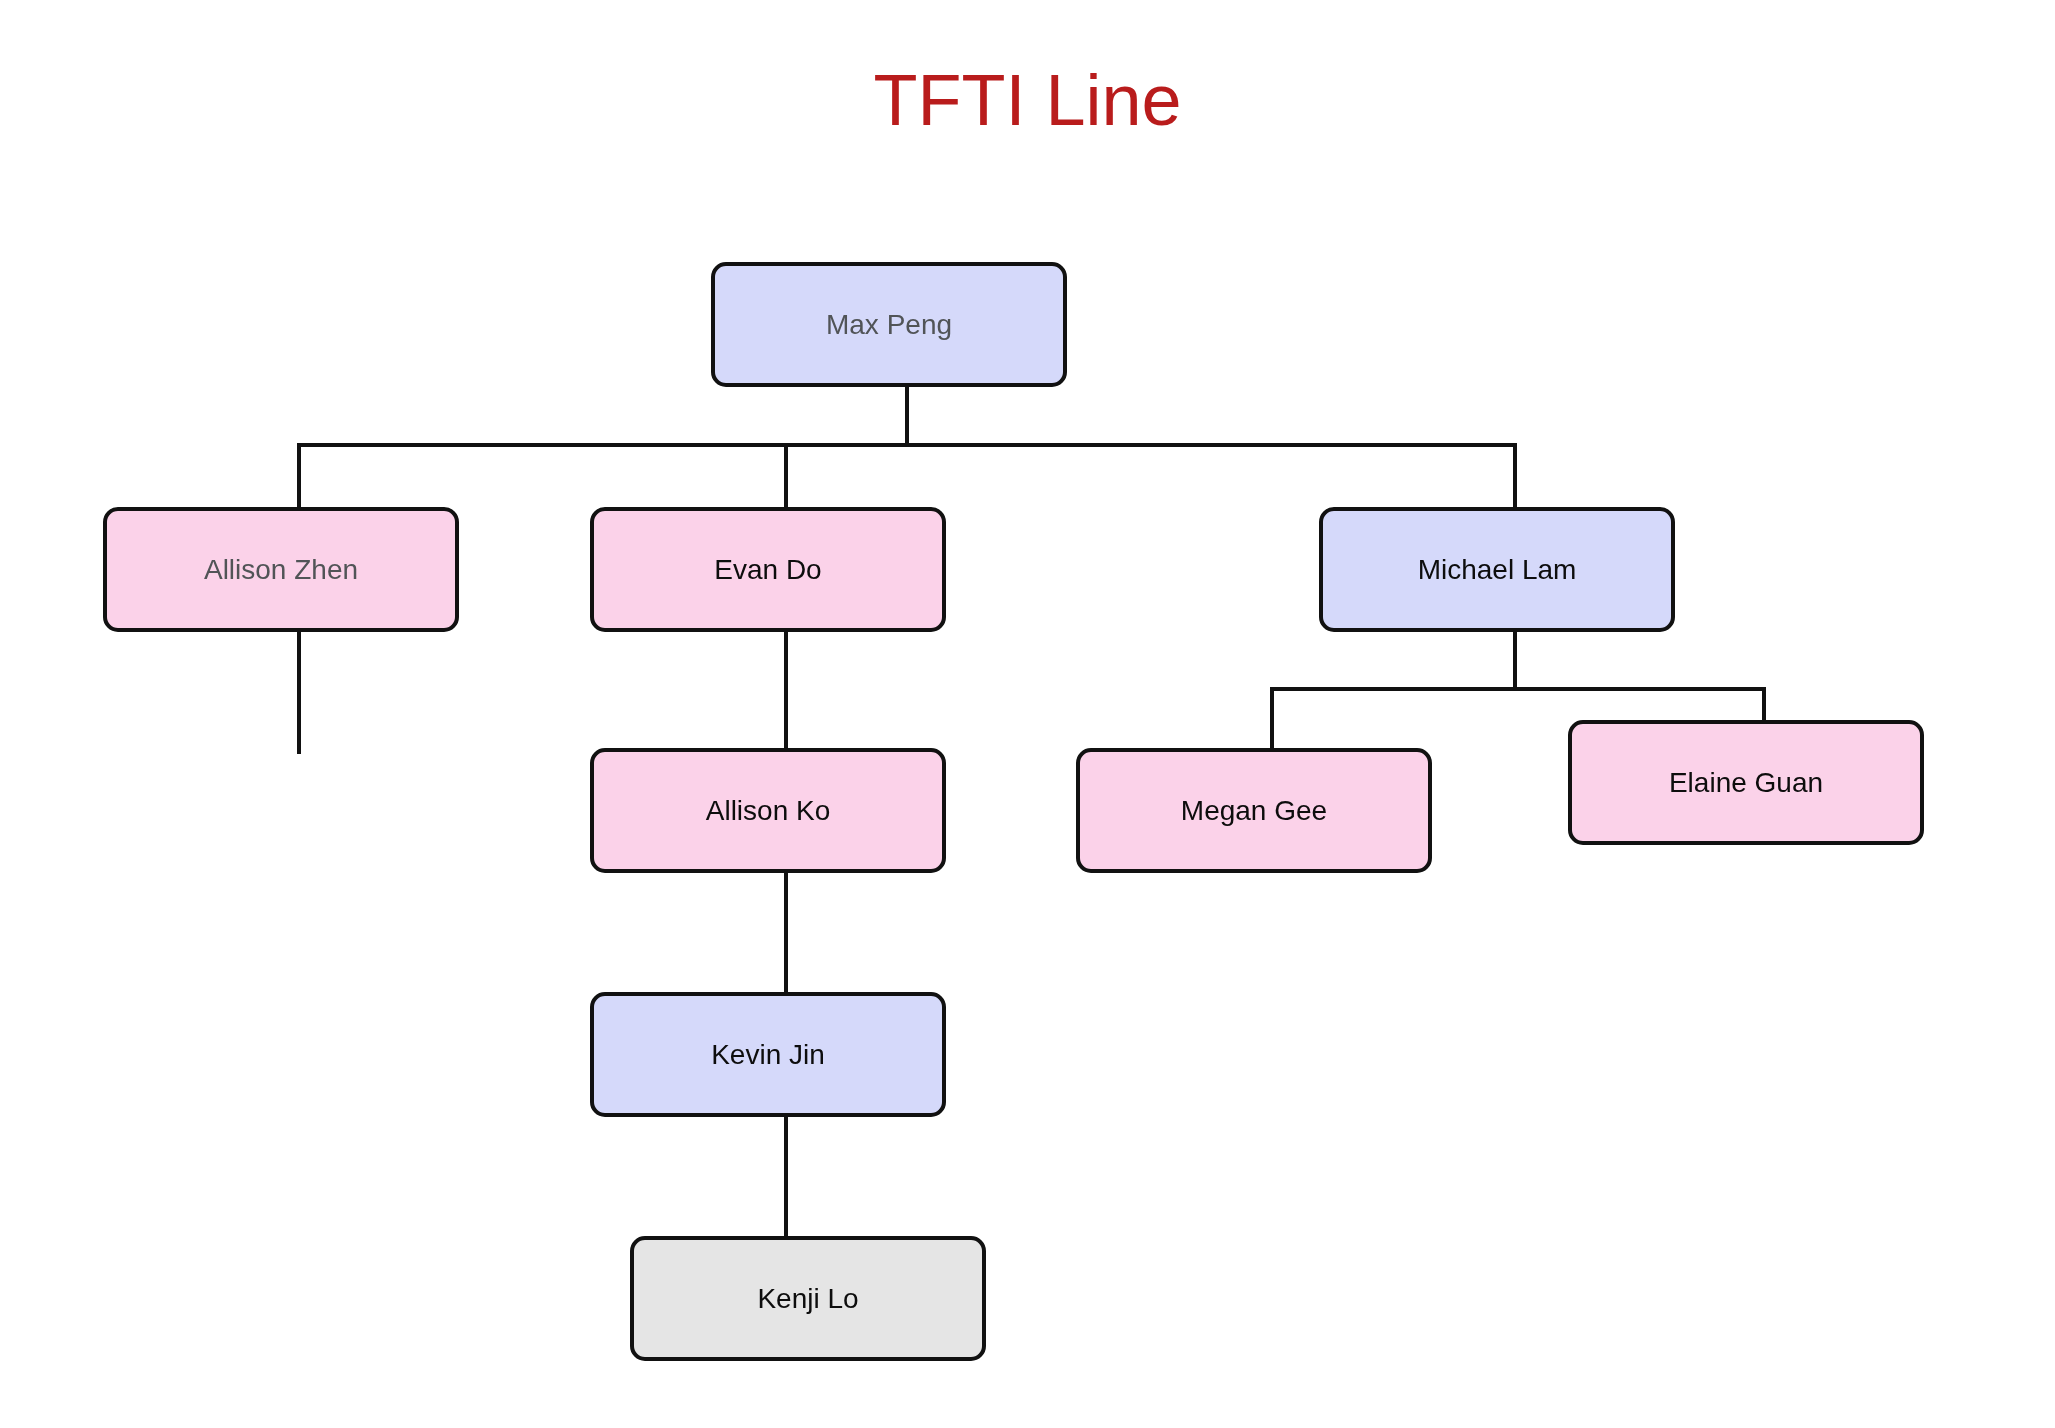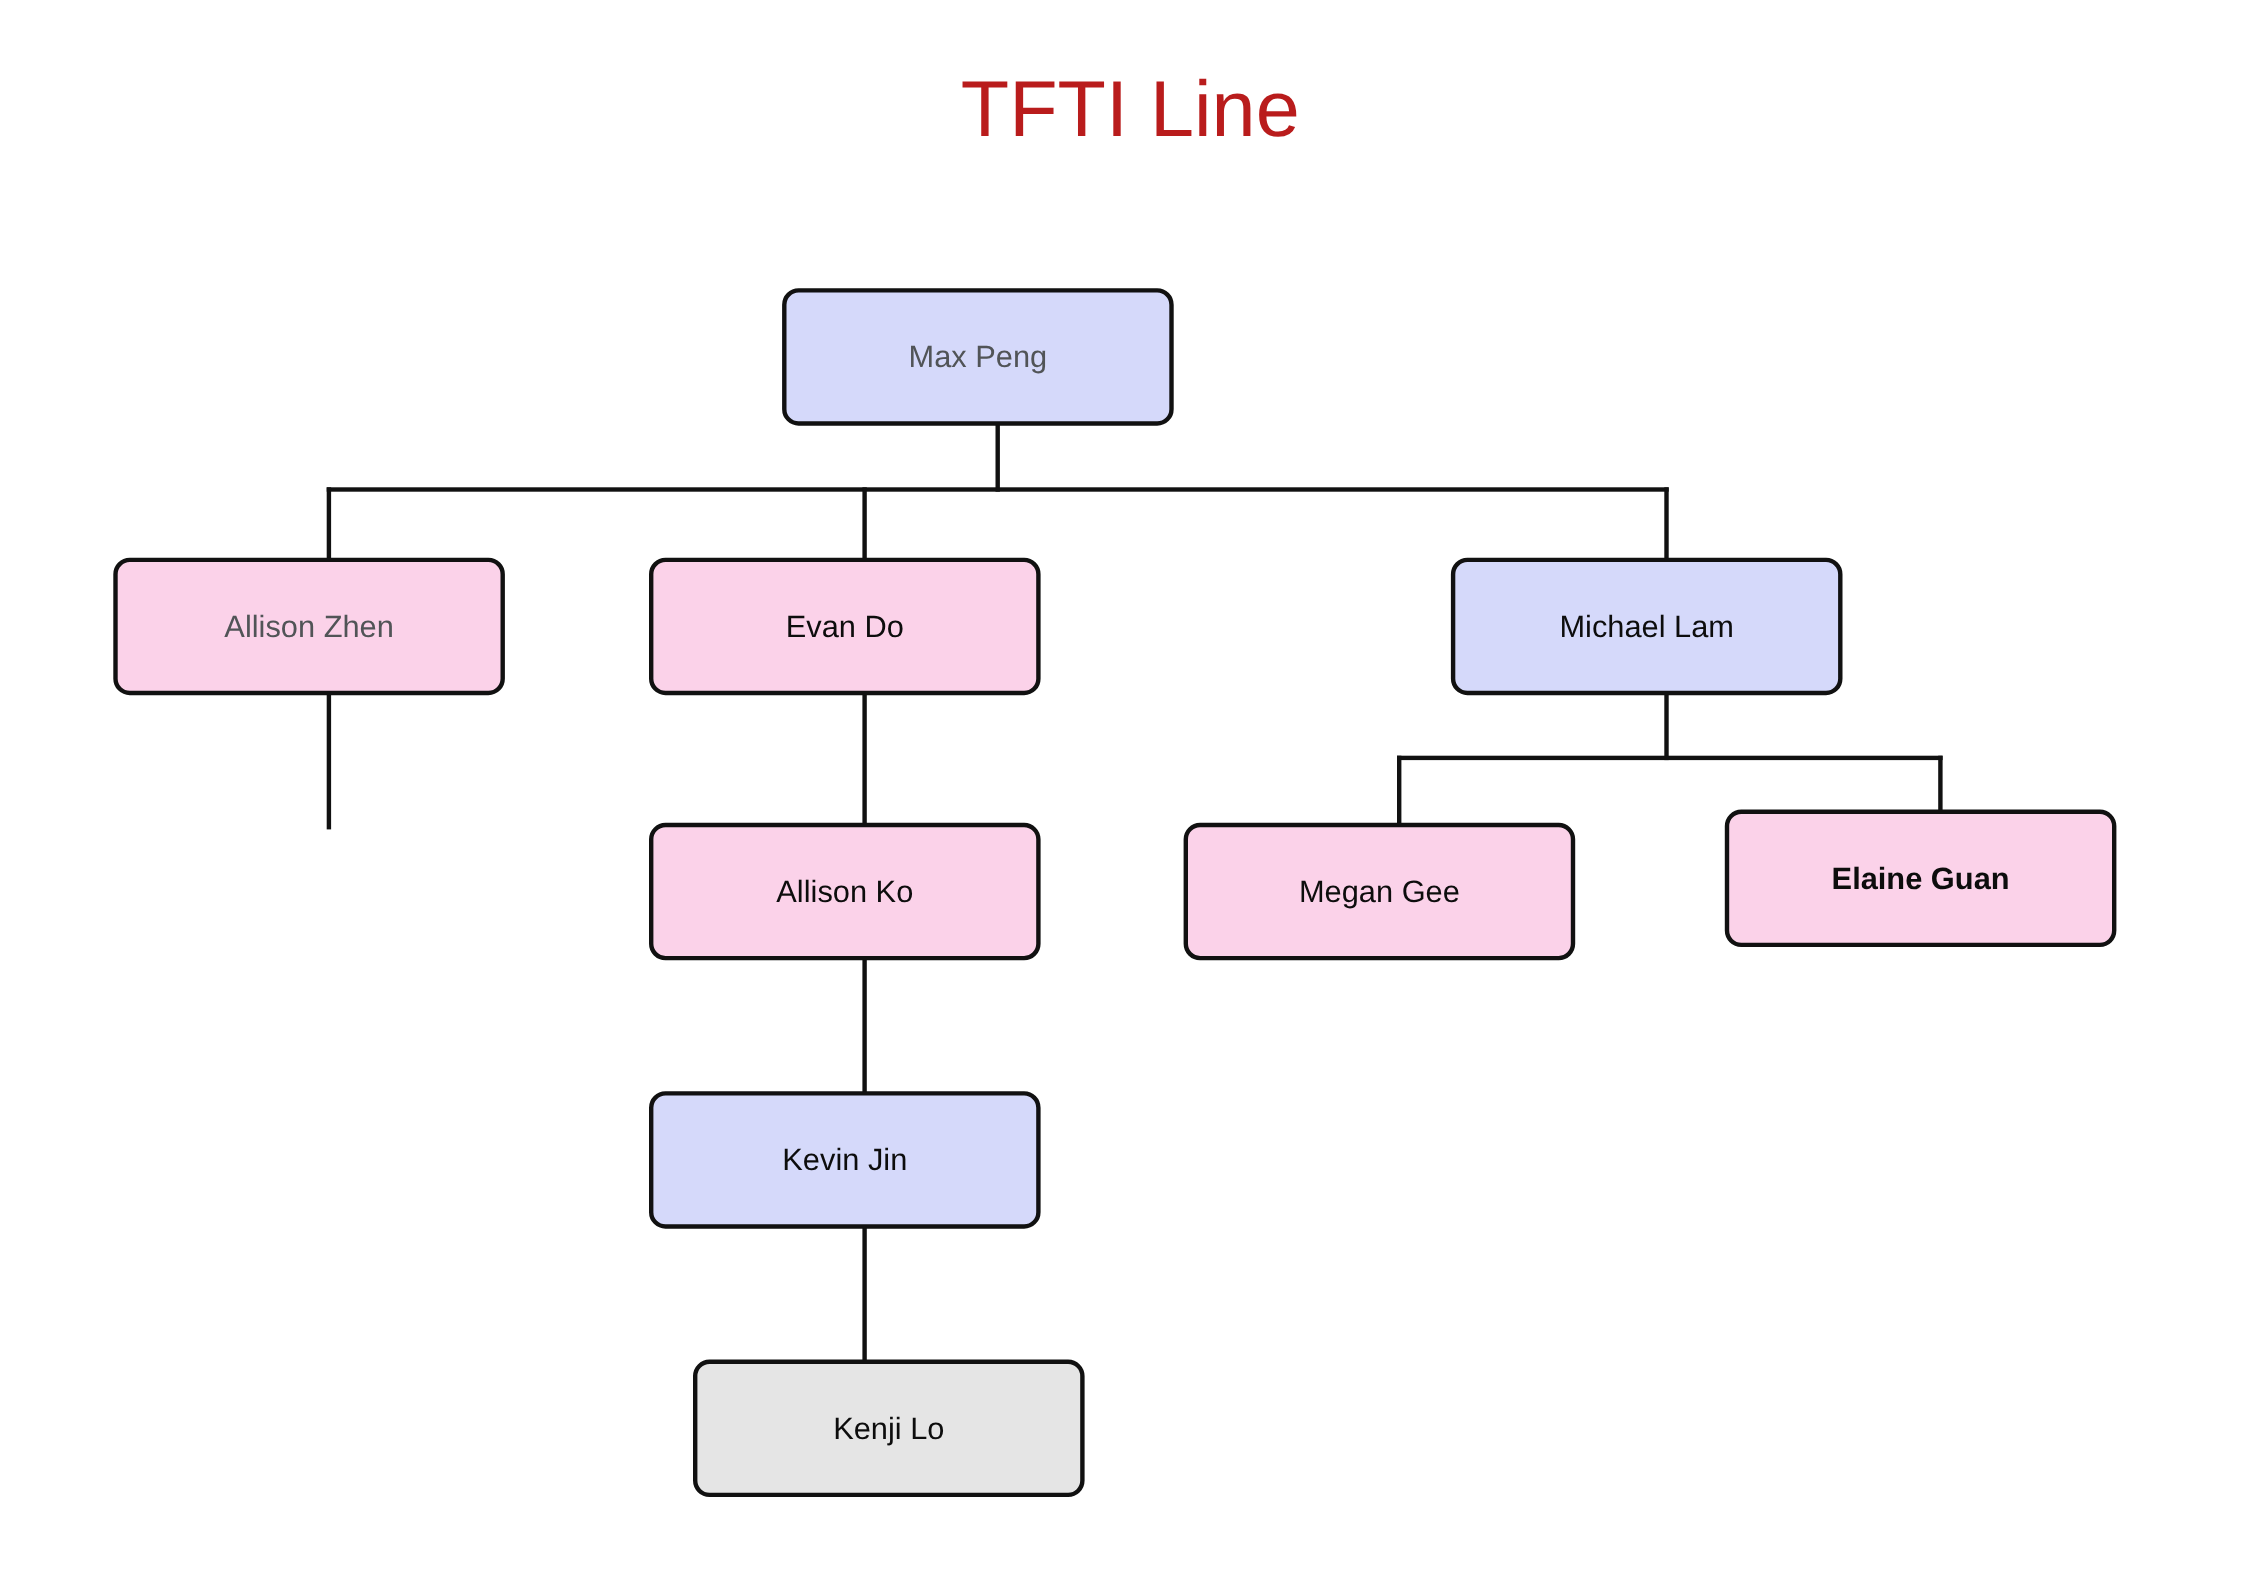--- a/index.html
+++ b/index.html
@@ -40,21 +40,21 @@
     white-space: nowrap;
   }
   
   .n-max      { left: 711px;  top: 262px; }
   .n-kathleen { left: 103px;  top: 507px; }
   .n-evan     { left: 590px;  top: 507px; }
   .n-michael  { left: 1319px; top: 507px; }
   .n-cathleen { left: 103px;  top: 748px; }
   .n-allison  { left: 590px;  top: 748px; }
   .n-megan    { left: 1076px; top: 748px; }
-  .n-elaine   { left: 1568px; top: 736px; font-weight: bold; }
+  .n-elaine   { left: 1568px; top: 720px; }
   .n-kevin    { left: 590px;  top: 992px; }
   .n-kenji    { left: 590px;  top: 1236px; }
   
   .e-root-down    { left: 905px;  top: 383px;  width: 4px;    height: 64px; }
   .e-l1-h         { left: 297px;  top: 443px;  width: 1220px; height: 4px; }
   .e-kathleen-in  { left: 297px;  top: 443px;  width: 4px;    height: 70px; }
   .e-evan-in      { left: 784px;  top: 443px;  width: 4px;    height: 70px; }
   .e-michael-in   { left: 1513px; top: 443px;  width: 4px;    height: 70px; }
   .e-kath-cath    { left: 297px;  top: 628px;  width: 4px;    height: 126px; }
   .e-evan-alli    { left: 784px;  top: 628px;  width: 4px;    height: 126px; }

